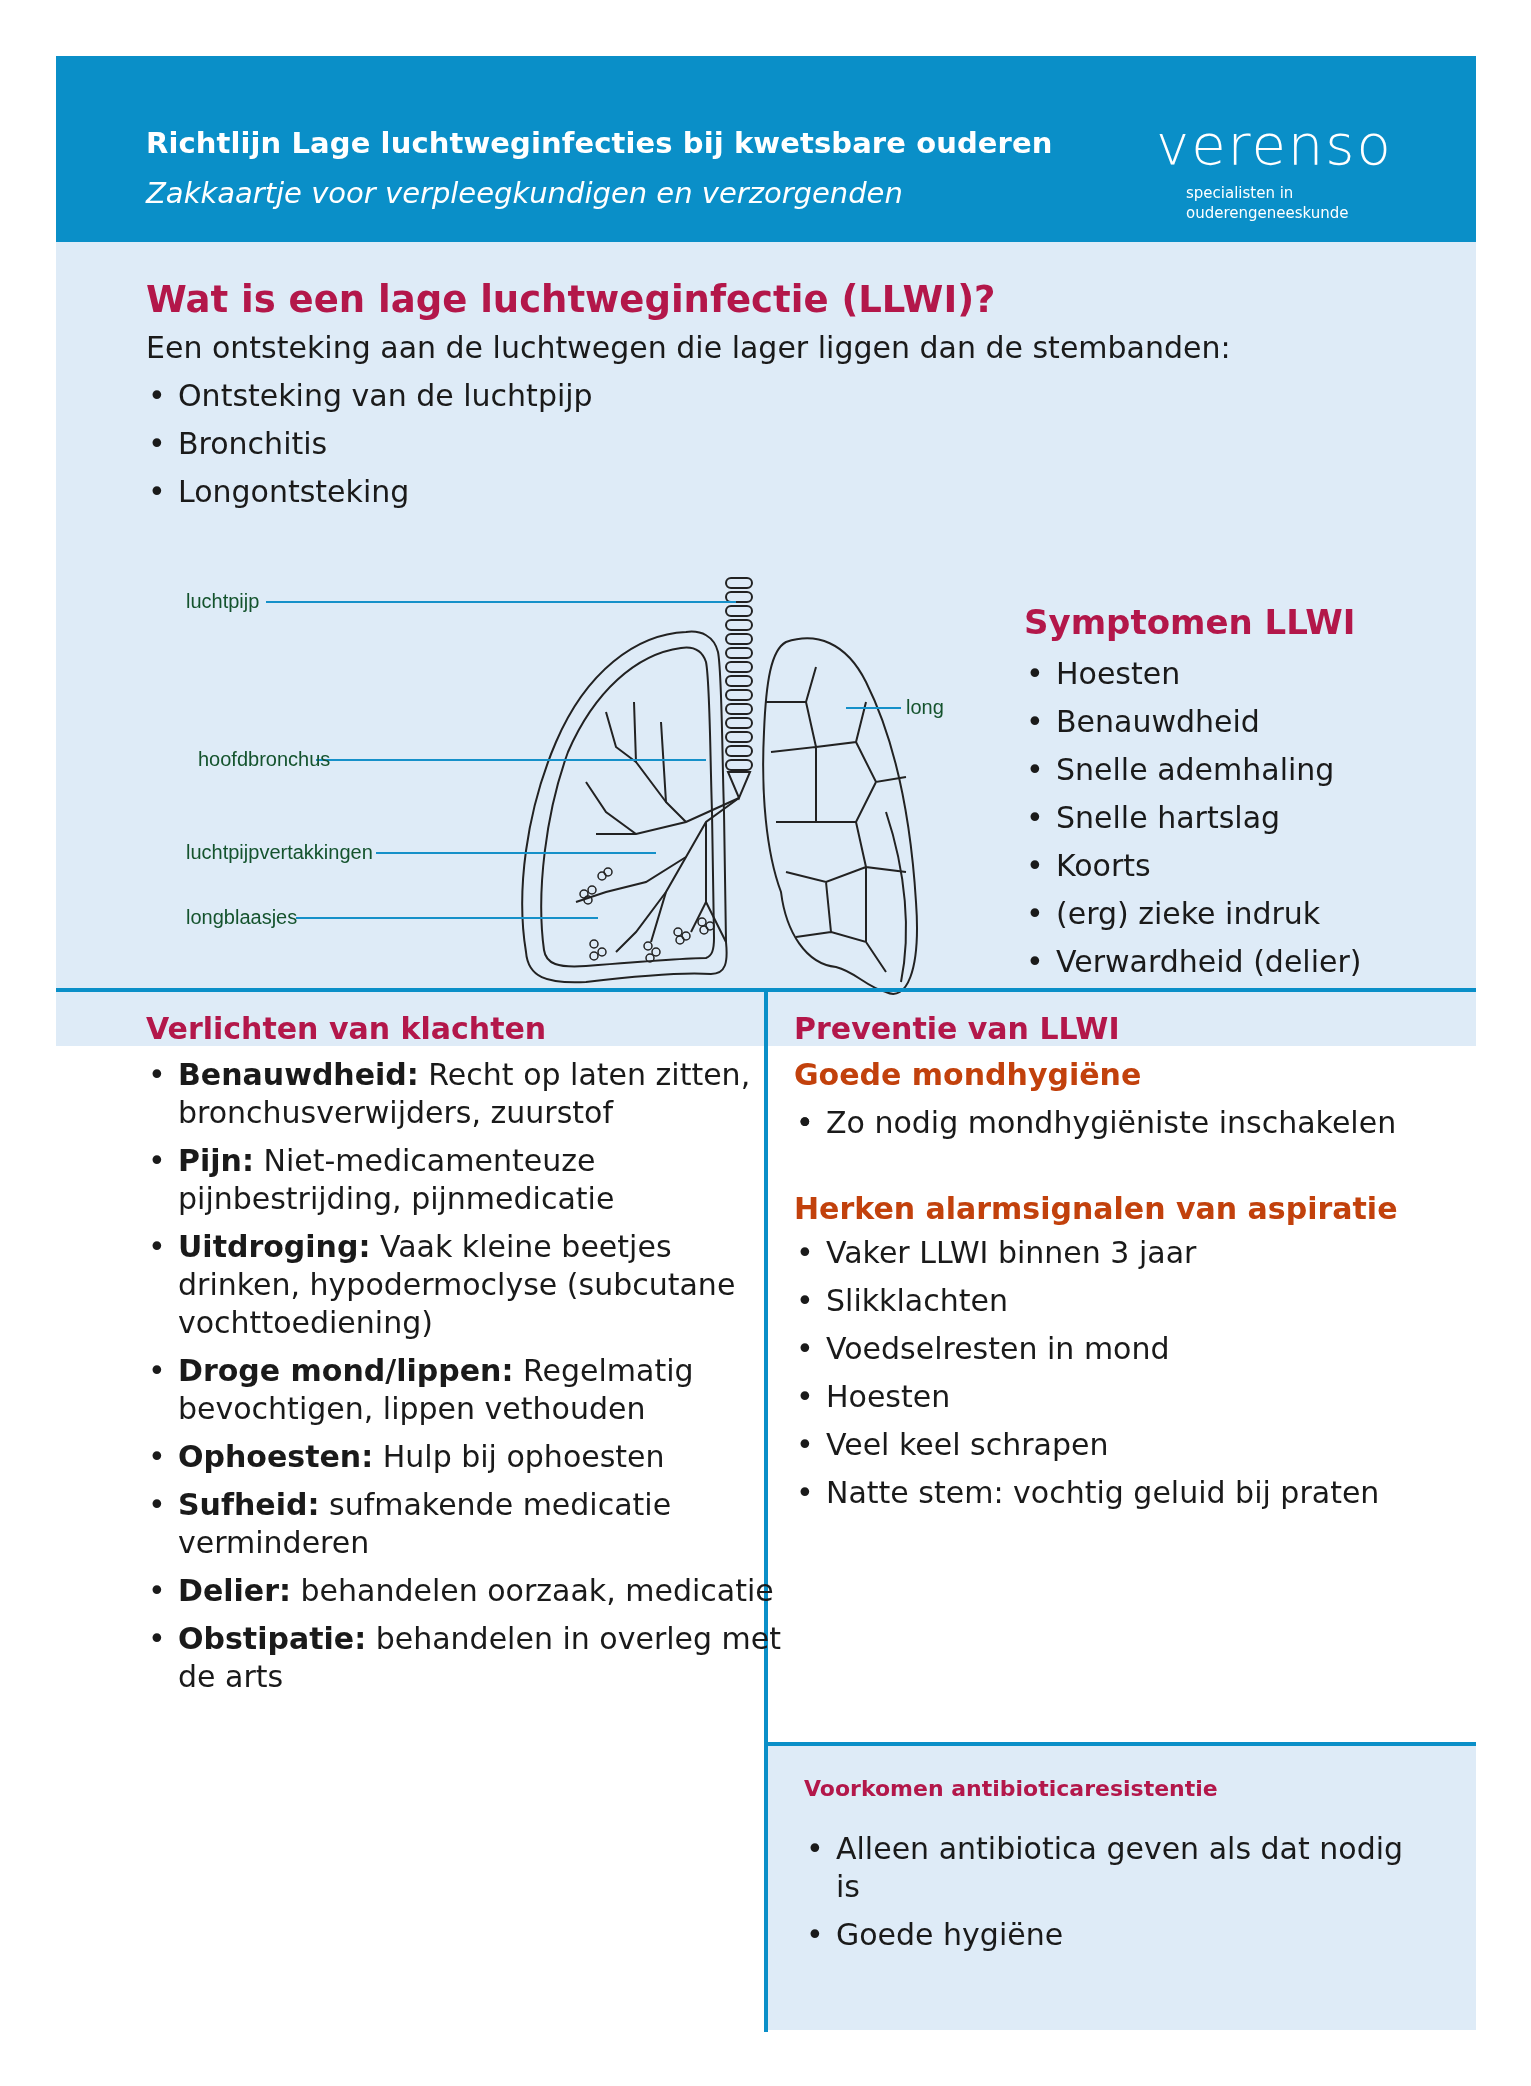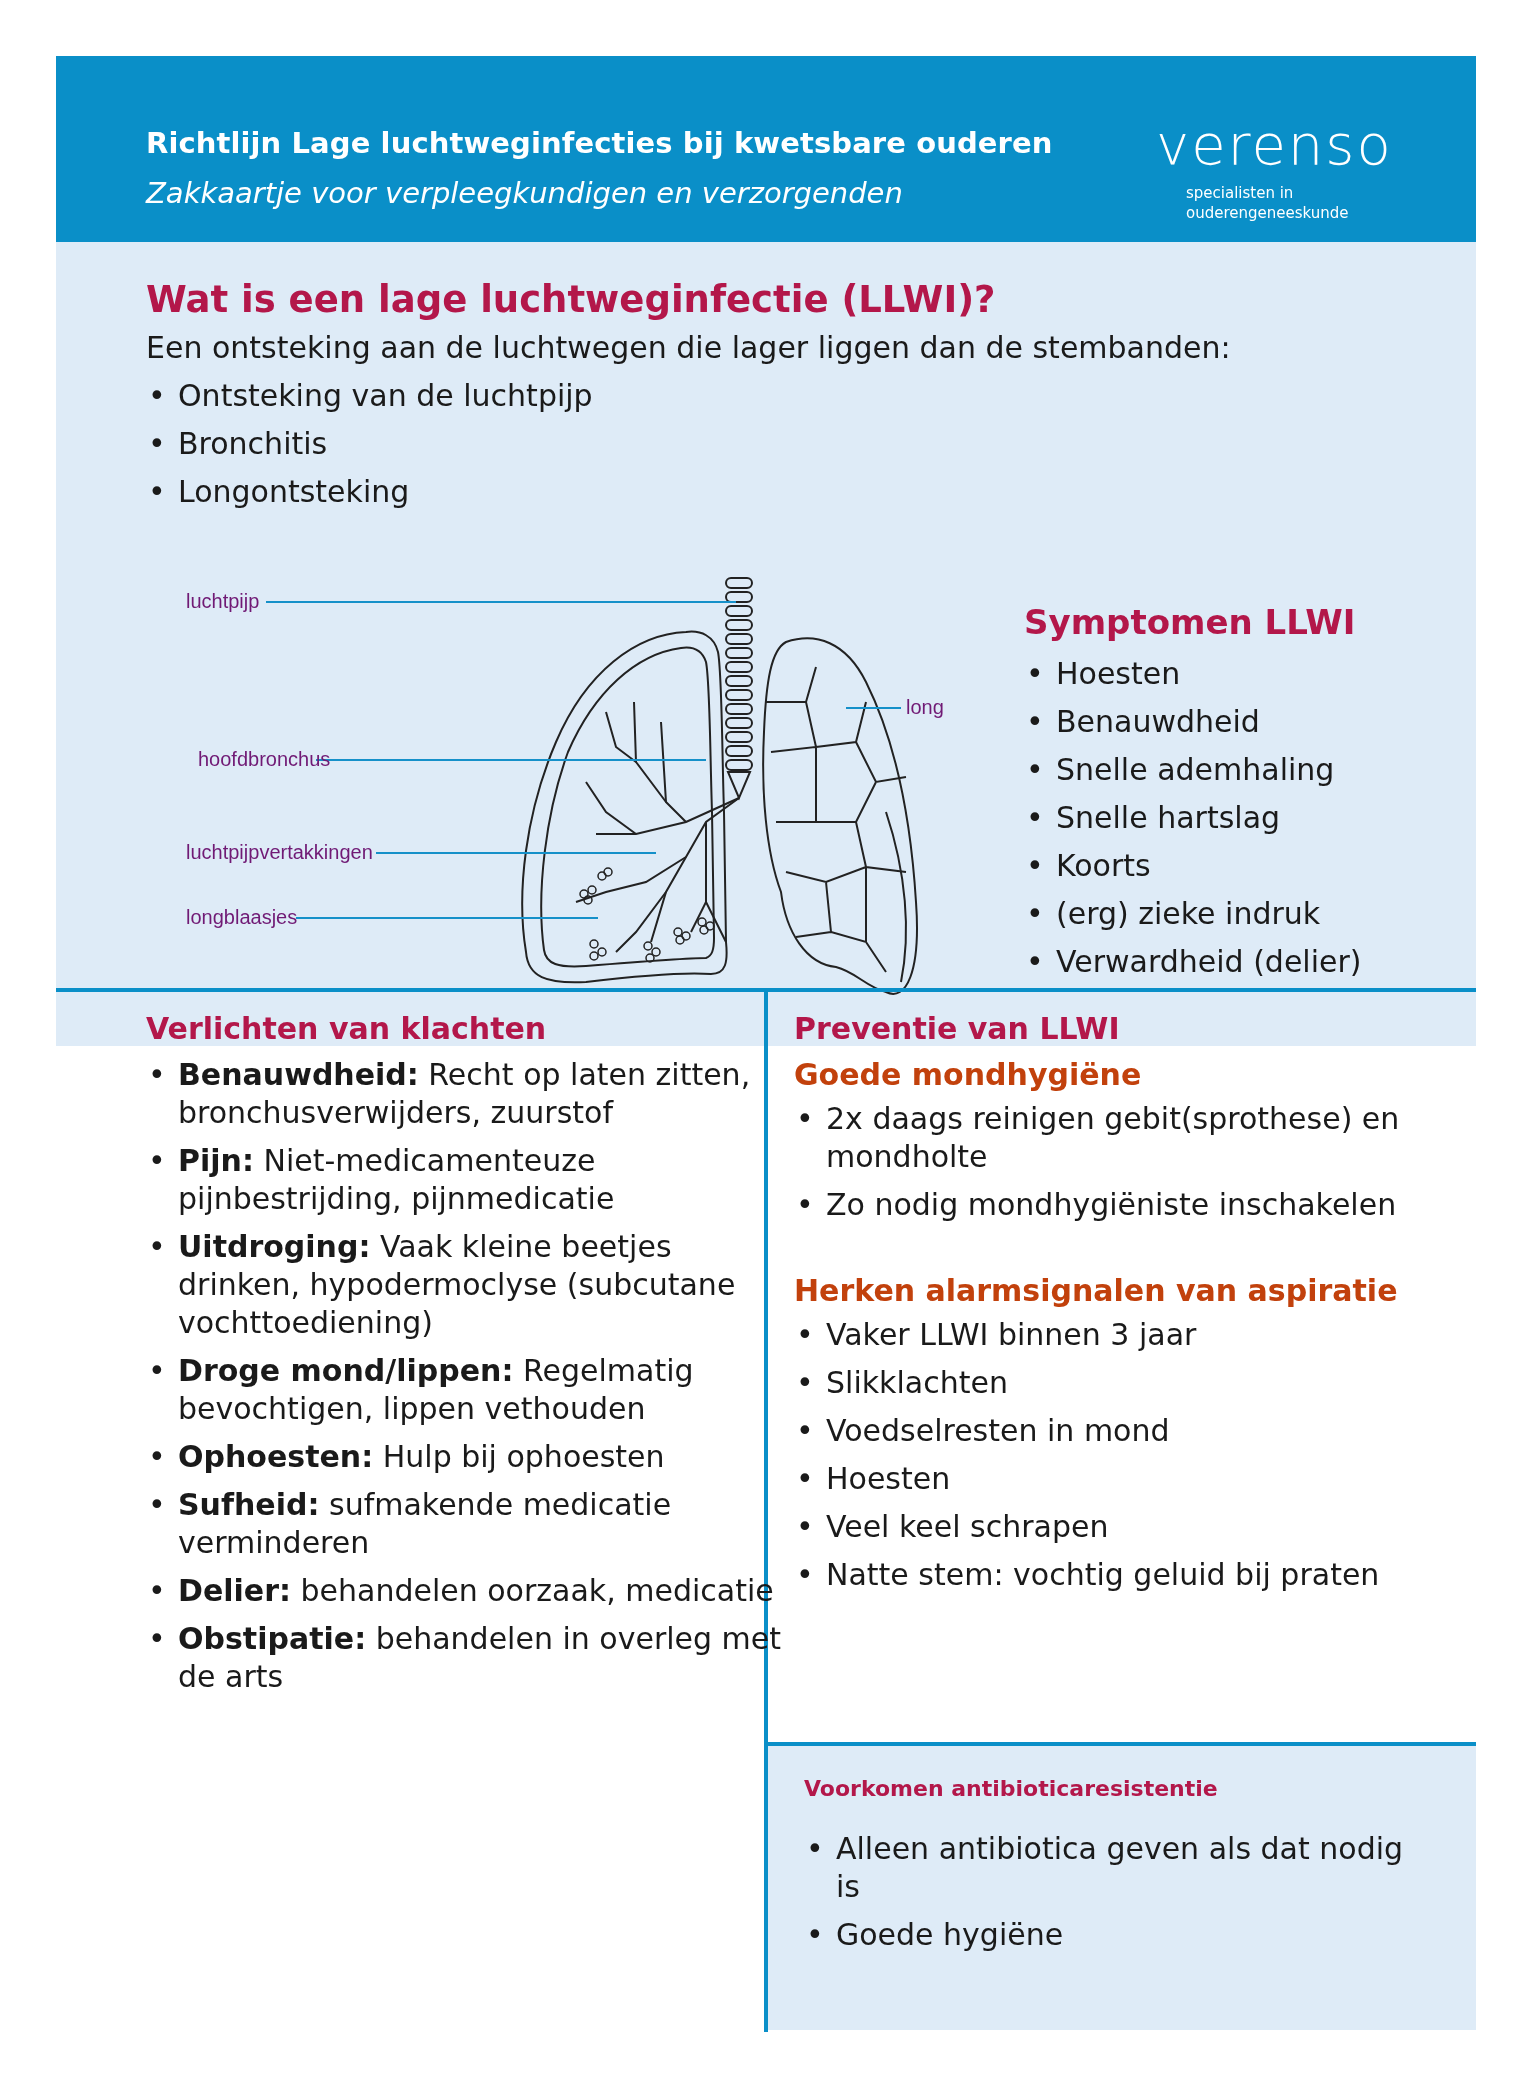--- a/index.html
+++ b/index.html
@@ -32,21 +32,21 @@
   .sec1-title { position: absolute; left: 90px; top: 36px; font-size: 37px; }
   .sec1-intro { position: absolute; left: 90px; top: 88px; font-size: 30px; }
   ul.bl { list-style: none; margin: 0; padding: 0; }
   ul.bl li { position: relative; padding-left: 32px; }
   ul.bl li .dot { position: absolute; left: 2px; top: 0; }
   .sec1-list { position: absolute; left: 90px; top: 130px; font-size: 30px; }
   .sec1-list li { height: 48px; line-height: 48px; }
   .sec1-list li .dot { line-height: 48px; }
 
   .diagram { position: absolute; left: 110px; top: 330px; width: 800px; height: 440px; }
-  .dlabel { position: absolute; font-size: 20px; color: #701a75; font-family: "Liberation Sans", sans-serif; }
+  .dlabel { position: absolute; font-size: 20px; color: #14532d; font-family: "Liberation Sans", sans-serif; }
 
   .symptoms { position: absolute; left: 968px; top: 360px; }
   .symptoms .stitle { font-size: 34px; margin-bottom: 8px; }
   .symptoms ul li { font-size: 30px; height: 48px; line-height: 48px; }
 
   .divider-h { position: absolute; left: 0; height: 4px; background: #0a8fc8; }
   .divider-v { position: absolute; width: 4px; background: #0a8fc8; }
 
   .left-col { position: absolute; left: 90px; top: 1010px; width: 640px; }
   .left-col .ctitle { font-size: 30px; margin-bottom: 10px; }
@@ -200,21 +200,21 @@
       <li><span class="dot">•</span><b>Sufheid:</b><span> sufmakende medicatie verminderen</span></li>
       <li><span class="dot">•</span><b>Delier:</b><span> behandelen oorzaak, medicatie</span></li>
       <li><span class="dot">•</span><b>Obstipatie:</b><span> behandelen in overleg met de arts</span></li>
     </ul>
   </div>
 
   <div class="right-col" style="top:955px; left:738px;">
     <div class="ctitle h-red">Preventie van LLWI</div>
     <div class="sub h-blue">Goede mondhygiëne</div>
     <ul class="bl">
-      <li><span class="dot">•</span><span>2x daags reinigen gebit(sprothese) en mondholte</span></li>
+      <li><span class="dot">•</span></li>
       <li><span class="dot">•</span><span>Zo nodig mondhygiëniste inschakelen</span></li>
     </ul>
     <div class="sub h-blue" style="margin-top:48px;">Herken alarmsignalen van aspiratie</div>
     <ul class="bl">
       <li><span class="dot">•</span><span>Vaker LLWI binnen 3 jaar</span></li>
       <li><span class="dot">•</span><span>Slikklachten</span></li>
       <li><span class="dot">•</span><span>Voedselresten in mond</span></li>
       <li><span class="dot">•</span><span>Hoesten</span></li>
       <li><span class="dot">•</span><span>Veel keel schrapen</span></li>
       <li><span class="dot">•</span><span>Natte stem: vochtig geluid bij praten</span></li>

